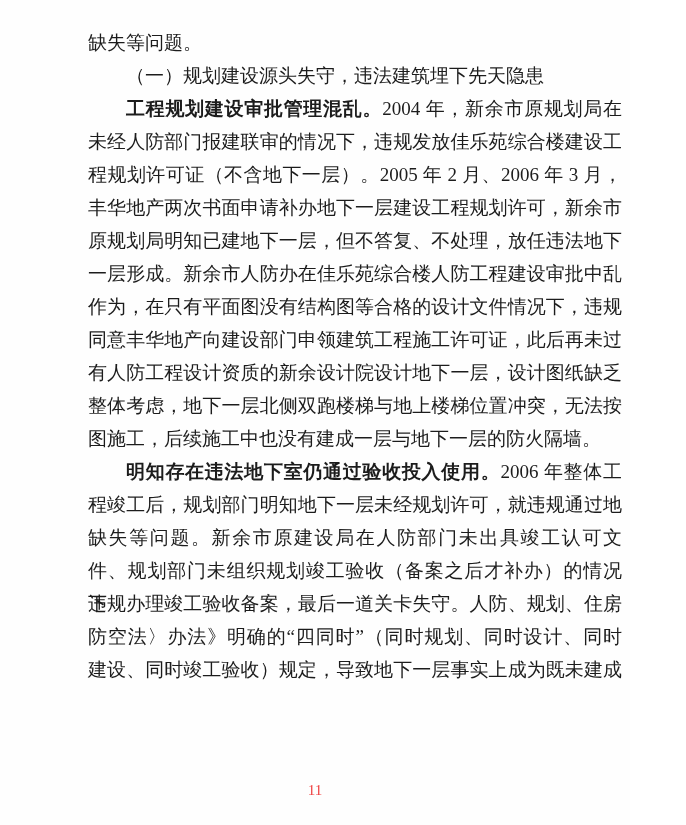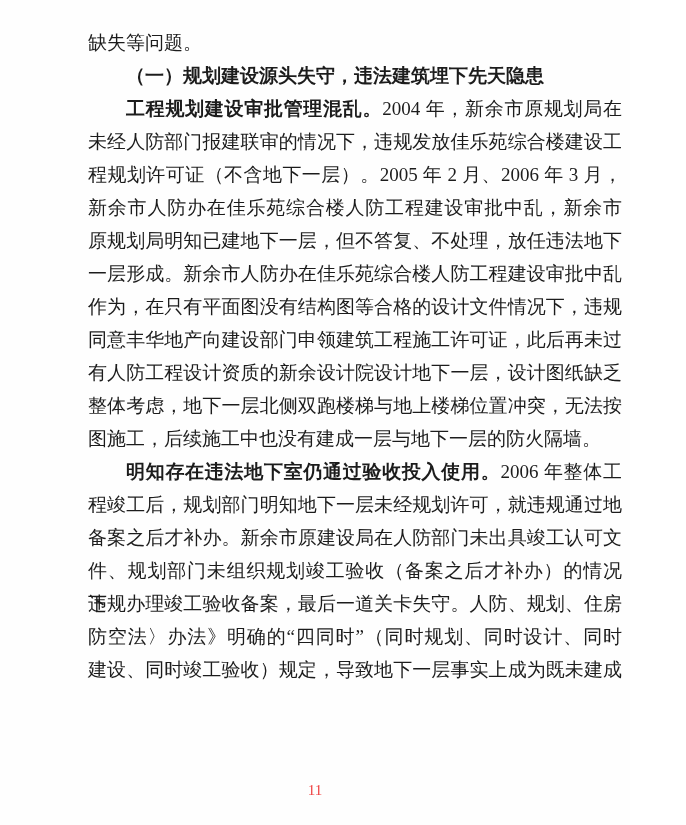--- a/index.html
+++ b/index.html
@@ -33,21 +33,21 @@
   }
   .line.partial {
     text-align: left;
     text-align-last: left;
   }
   .line.indent {
     text-indent: 38px;
   }
   .line.heading {
     
-    font-weight: 700;
+    font-weight: 400;
   }
   .lead {
     font-weight: 700;
     font-family: Liberation Serif, serif;
   }
   .page-number {
     position: absolute;
     left: 0;
     right: 0;
     top: 782px;
@@ -64,34 +64,34 @@
   <div class="text-block">
 
     <div class="line partial">缺失等问题。</div>
 
     <div class="line partial indent heading">（一）规划建设源头失守，违法建筑埋下先天隐患</div>
 
     <div class="line indent"><span class="lead">工程规划建设审批管理混乱。</span><span>2004 年，新余市原规划局在</span></div>
 
     <div class="line">未经人防部门报建联审的情况下，违规发放佳乐苑综合楼建设工</div>
     <div class="line">程规划许可证（不含地下一层）。2005 年 2 月、2006 年 3 月，</div>
-    <div class="line">新余市人防办在佳乐苑综合楼人防工程建设审批中乱，新余市</div>
+    <div class="line">丰华地产两次书面申请补办地下一层建设工程规划许可，新余市</div>
     <div class="line">原规划局明知已建地下一层，但不答复、不处理，放任违法地下</div>
     <div class="line">一层形成。新余市人防办在佳乐苑综合楼人防工程建设审批中乱</div>
     <div class="line">作为，在只有平面图没有结构图等合格的设计文件情况下，违规</div>
     <div class="line">同意丰华地产向建设部门申领建筑工程施工许可证，此后再未过</div>
     <div class="line">有人防工程设计资质的新余设计院设计地下一层，设计图纸缺乏</div>
     <div class="line">整体考虑，地下一层北侧双跑楼梯与地上楼梯位置冲突，无法按</div>
 
     <div class="line partial">图施工，后续施工中也没有建成一层与地下一层的防火隔墙。</div>
 
     <div class="line indent"><span class="lead">明知存在违法地下室仍通过验收投入使用。</span><span>2006 年整体工</span></div>
 
     <div class="line">程竣工后，规划部门明知地下一层未经规划许可，就违规通过地</div>
-    <div class="line">备案之后才补办。新余市原建设局在人防部门未出具竣工认可文</div>
+    <div class="line">缺失等问题。新余市原建设局在人防部门未出具竣工认可文</div>
     <div class="line">件、规划部门未组织规划竣工验收（备案之后才补办）的情况下，</div>
     <div class="line">违规办理竣工验收备案，最后一道关卡失守。人防、规划、住房</div>
     <div class="line">防空法〉办法》明确的“四同时”（同时规划、同时设计、同时</div>
     <div class="line">建设、同时竣工验收）规定，导致地下一层事实上成为既未建成</div>
 
   </div>
 
   <div class="page-number">11</div>
 </div>
 

